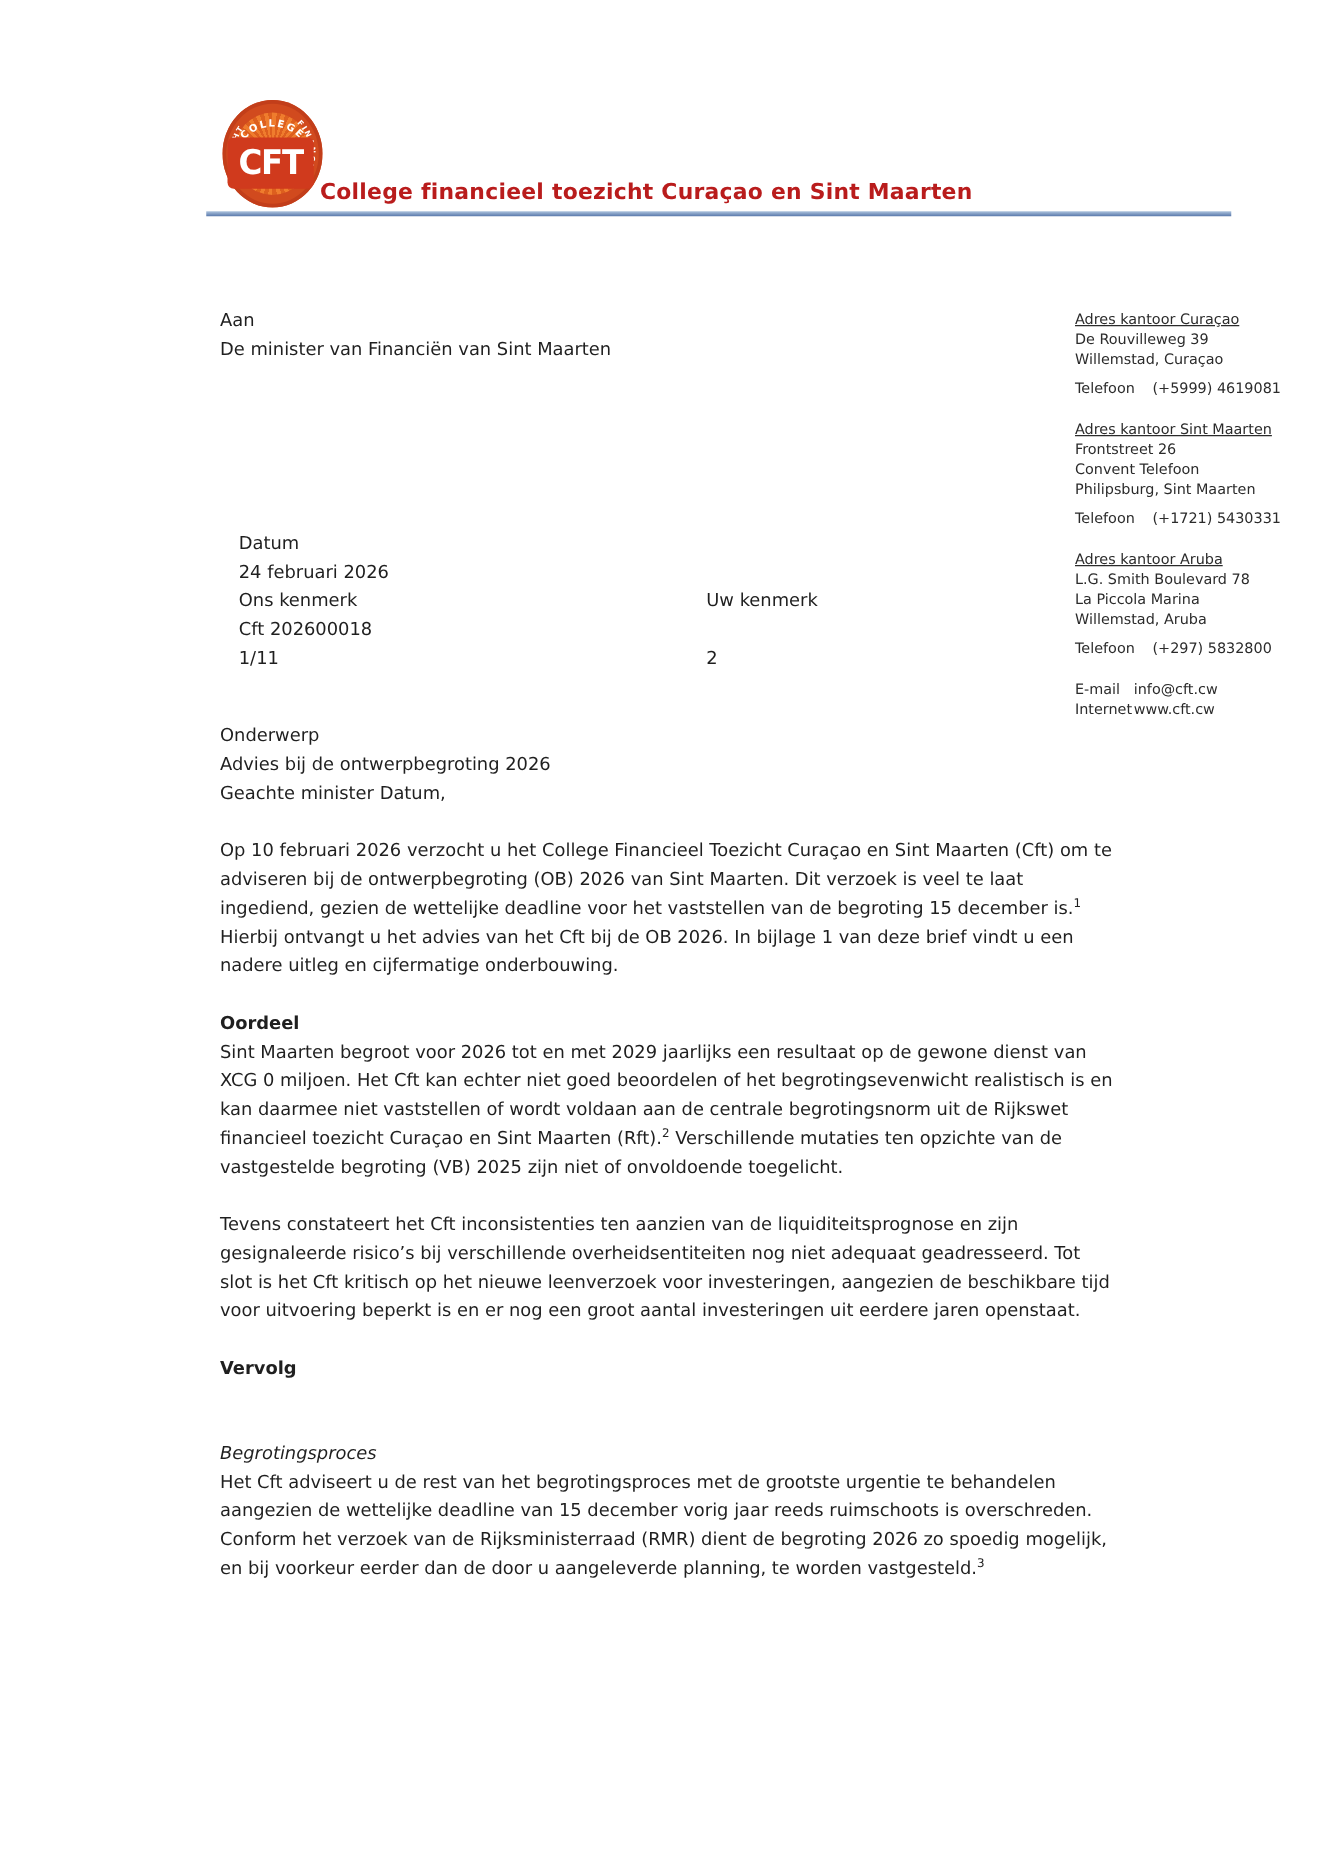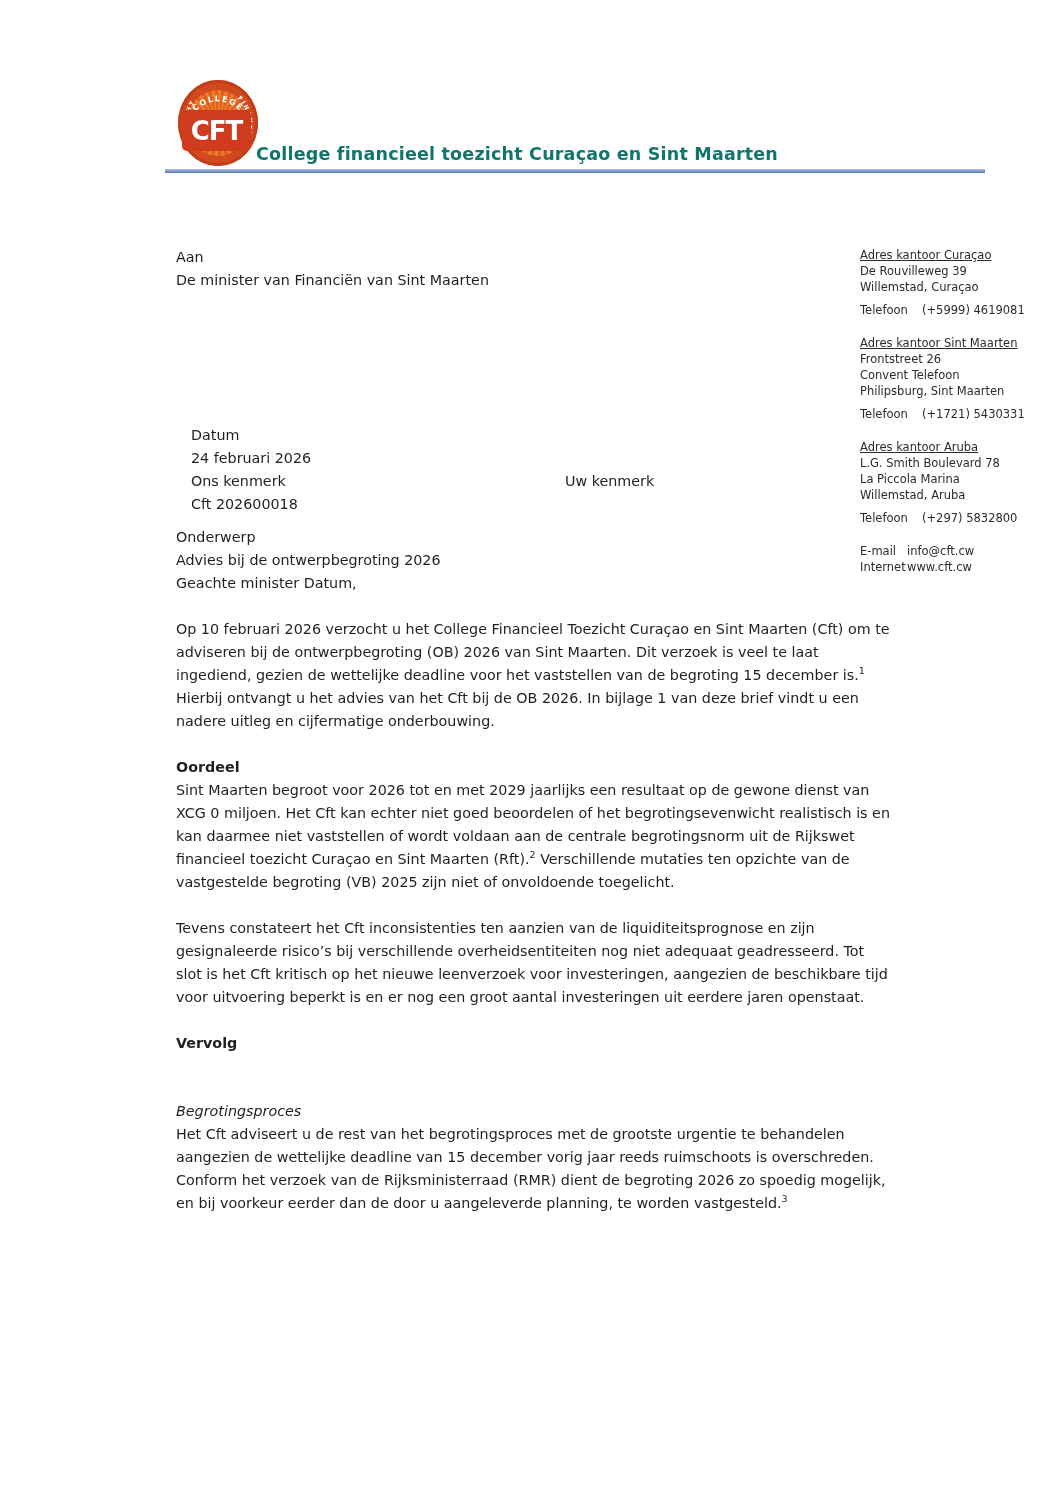--- a/index.html
+++ b/index.html
@@ -29,39 +29,39 @@
     position:absolute; left:4px; right:7px; top:30px; height:41px;
     background:#d03a1d; border-radius:5px;
     display:flex; align-items:center; justify-content:center;
   }
   .logo-band span {
     color:#ffffff; font-weight:bold; font-size:26px; letter-spacing:-1px;
     line-height:1; transform:scaleY(1.05);
   }
   .page-title {
     position:absolute; left:256px; top:144px; margin:0;
-    font-size:17.5px; font-weight:bold; color:#0f766e; letter-spacing:0.2px;
+    font-size:17.5px; font-weight:bold; color:#b91c1c; letter-spacing:0.2px;
     white-space:nowrap;
   }
   .header-rule {
     position:absolute; left:165px; top:169px; width:820px; height:4px;
     background:linear-gradient(#aec4de, #5878ab);
   }
   
   .main {
     position:absolute; left:176px; top:246px; width:716px;
     font-size:14.3px; line-height:23px;
   }
   .main p, .main h2 { margin:0; }
   .recipient div { min-height:23px; }
   .meta { margin-top:132px; }
   .meta-row { display:flex;margin-left:15px; }
   .meta-col1 { width:374px; }
   .meta-col2 { flex:1; }
-  .subject { margin-top:10px; }
+  .subject { margin-top:39px; }
   .salutation { margin-top:56px; }
   .para { margin-top:23px !important; }
   .heading { margin-top:23px !important; font-size:14.3px; font-weight:bold; }
   .subhead-italic { font-style:italic;margin-top:45px; }
   sup { font-size:9.5px; line-height:0; vertical-align:super; }
   
   .sidebar {
     position:absolute; left:860px; top:247px; width:205px;
     font-size:11.5px; line-height:16px; color:#2b2b2b;
   }
@@ -111,20 +111,24 @@
       </div>
       <div class="meta-row">
         <span class="meta-col1">24 februari 2026</span>
       </div>
       <div class="meta-row">
         <span class="meta-col1">Ons kenmerk</span>
         <span class="meta-col2">Uw kenmerk</span>
       </div>
       <div class="meta-row">
         <span class="meta-col1">Cft 202600018</span>
+      </div>
+      <div class="meta-row">
+        <span class="meta-col1">1/11</span>
+        <span class="meta-col2">2</span>
       </div>
     </div>
 
     <div class="subject">
       <div>Onderwerp</div>
       <div>Advies bij de ontwerpbegroting 2026</div>
     </div>
 
     <p class="salutation">Geachte minister Datum,</p>
 

